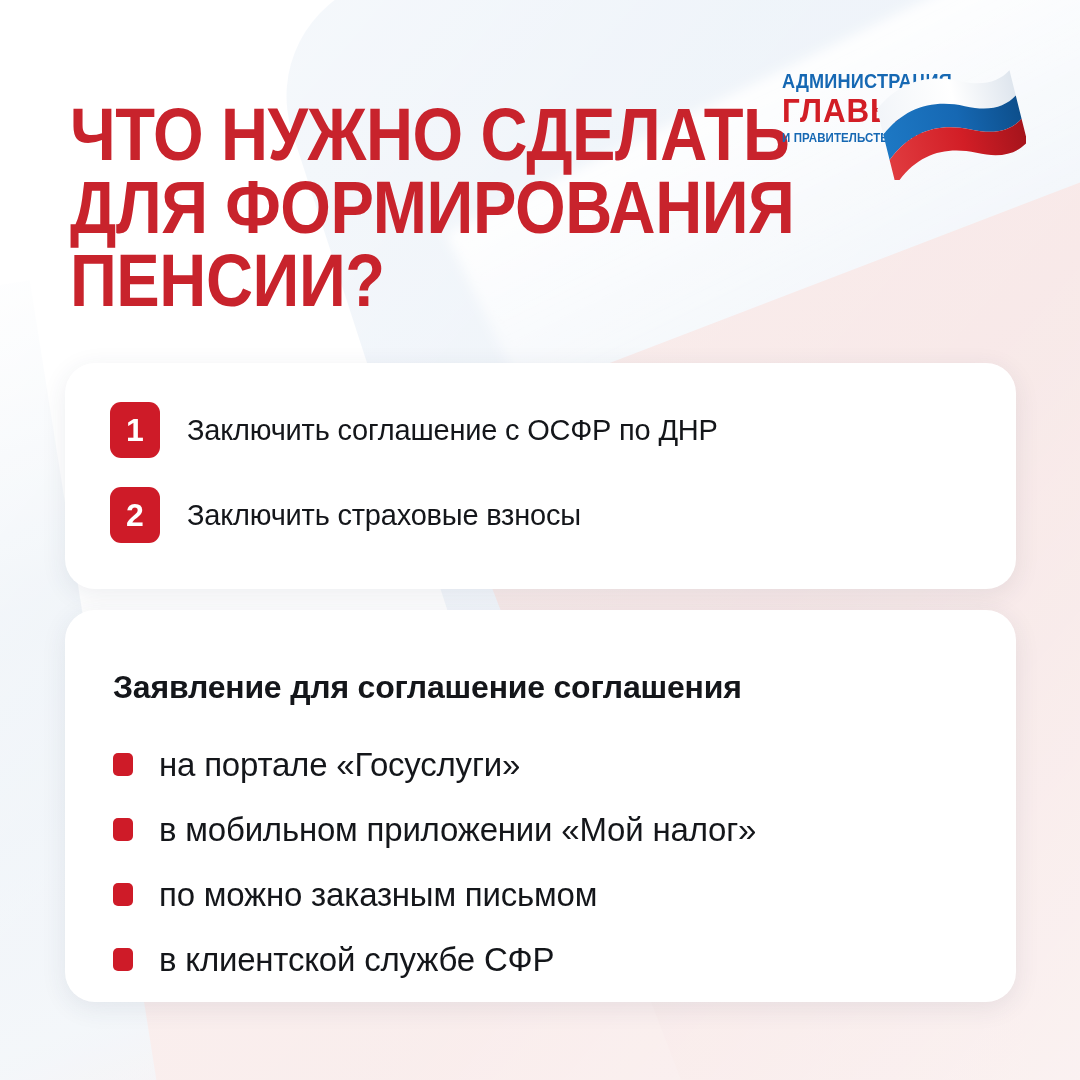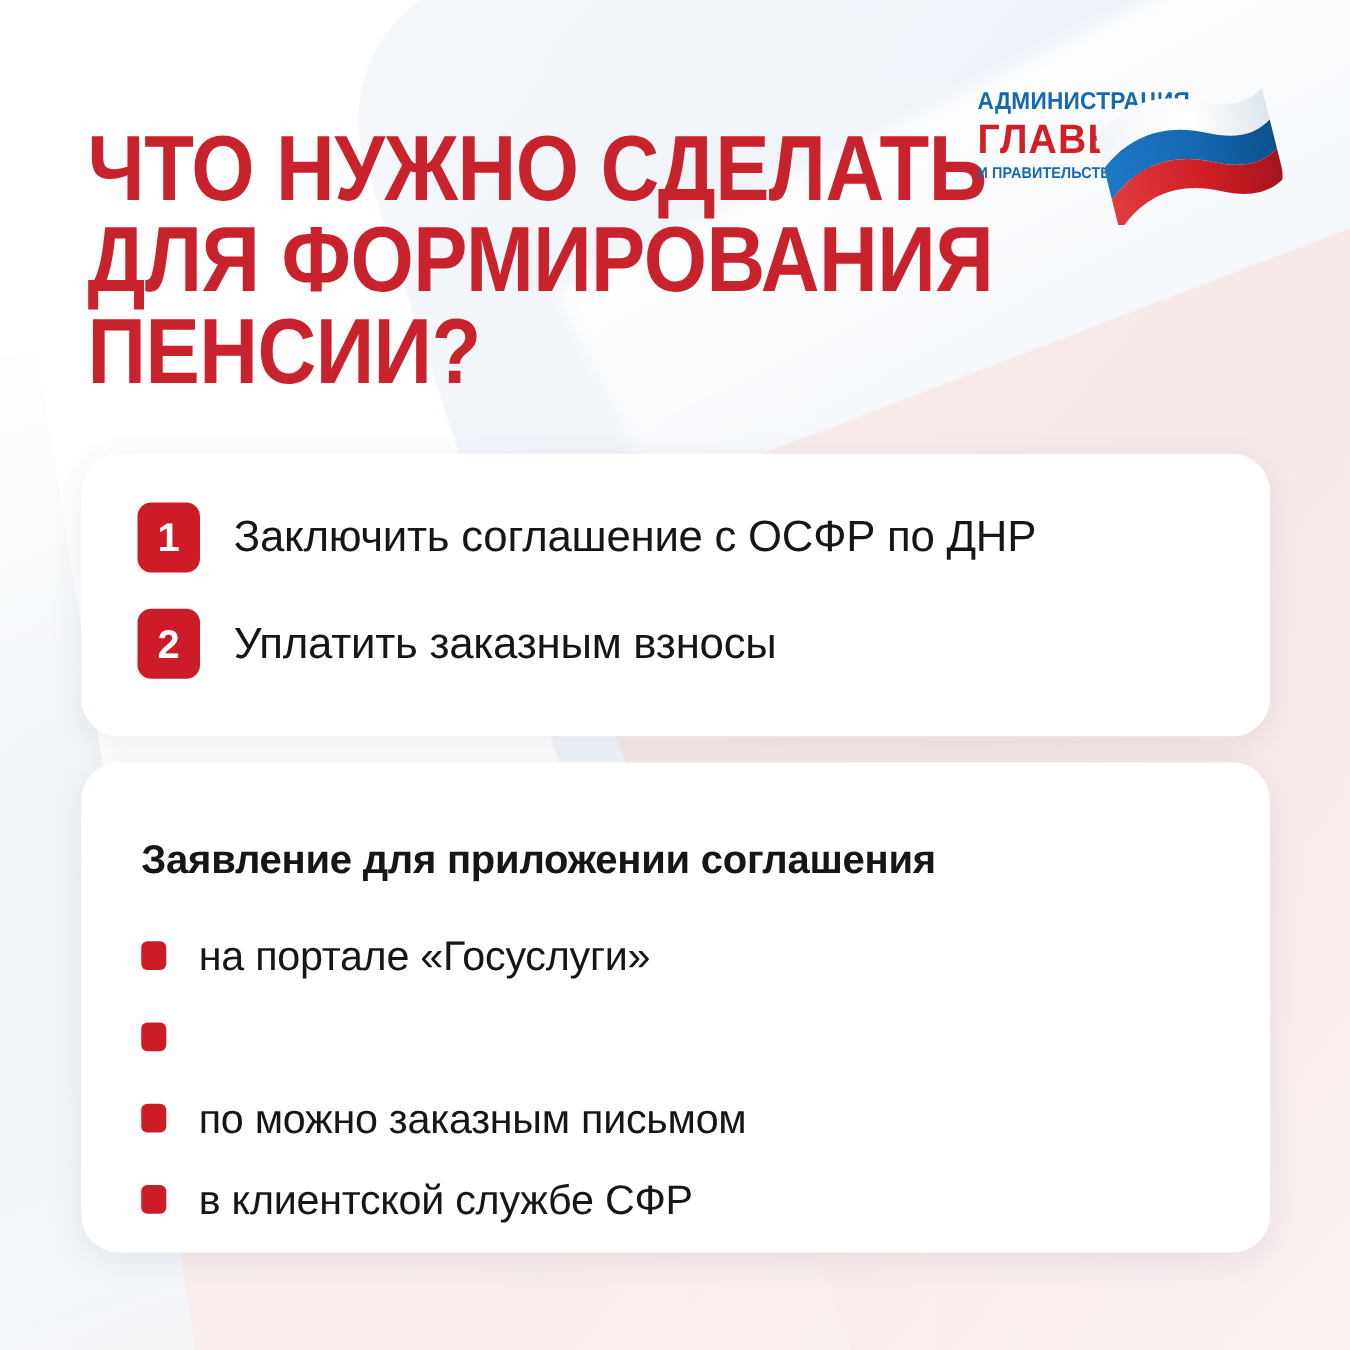--- a/index.html
+++ b/index.html
@@ -201,21 +201,21 @@
     color: #ffffff;
     font-size: 32px;
     font-weight: bold;
     display: flex;
     align-items: center;
     justify-content: center;
     flex: 0 0 auto;
   }
   .step-label {
     margin-left: 27px;
-    font-size: 35px;
+    font-size: 29px;
     color: #14161a;
     letter-spacing: -0.2px;
     white-space: nowrap;
   }
 
   
   .submit-heading {
     position: absolute;
     left: 48px;
     top: 28px;
@@ -309,35 +309,36 @@
       </svg>
     </div>
 
     <section class="card" id="card-steps">
       <div class="step-row r1">
         <div class="step-badge">1</div>
         <div class="step-label">Заключить соглашение с ОСФР по ДНР</div>
       </div>
       <div class="step-row r2">
         <div class="step-badge">2</div>
-        <div class="step-label">Уплатить заказным взносы</div>
+        <div class="step-label">Заключить страховые взносы</div>
       </div>
     </section>
 
     <section class="card" id="card-submit">
       <h2 class="submit-heading">
-        <span>Заявление для приложении соглашения</span>
+        <span>Заявление для соглашение соглашения</span>
       </h2>
       <div class="submit-list">
         <div class="submit-item">
           <span class="submit-bullet"></span>
           <span class="submit-text">на портале «Госуслуги»</span>
         </div>
         <div class="submit-item">
           <span class="submit-bullet"></span>
+          <span class="submit-text">в мобильном приложении «Мой налог»</span>
         </div>
         <div class="submit-item">
           <span class="submit-bullet"></span>
           <span class="submit-text">по можно заказным письмом</span>
         </div>
         <div class="submit-item">
           <span class="submit-bullet"></span>
           <span class="submit-text">в клиентской службе СФР</span>
         </div>
       </div>

